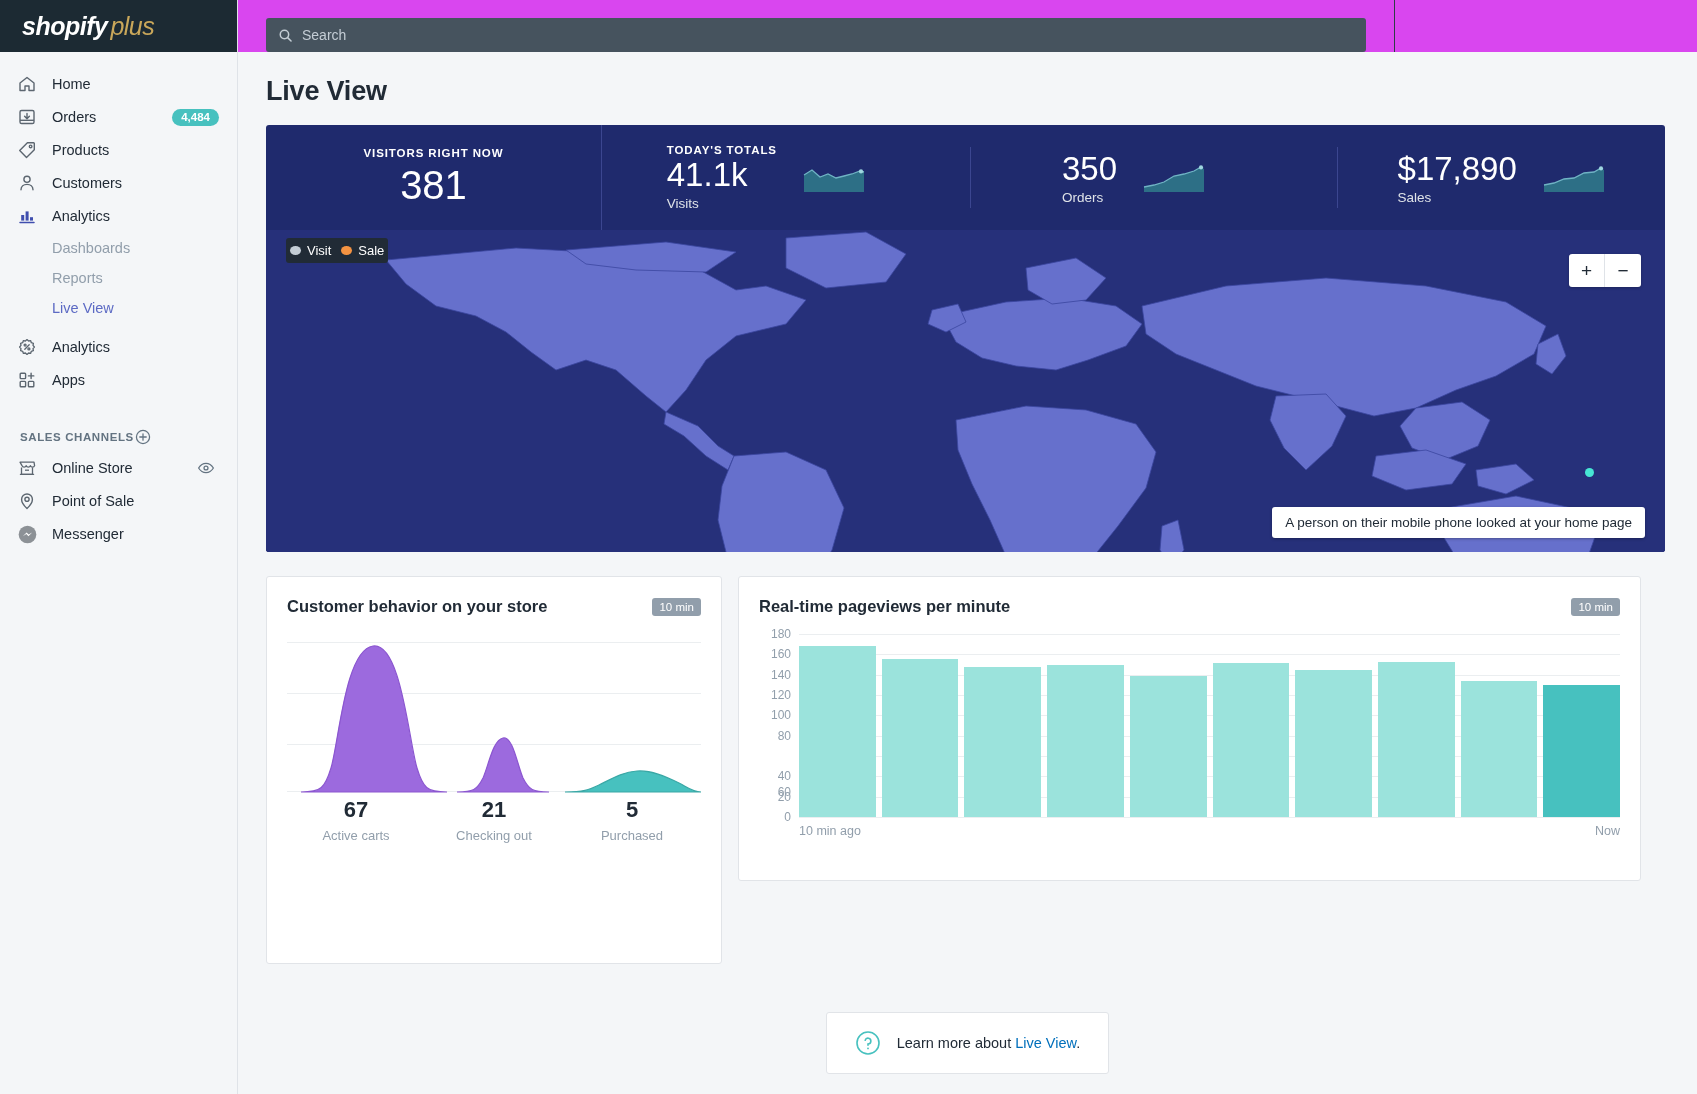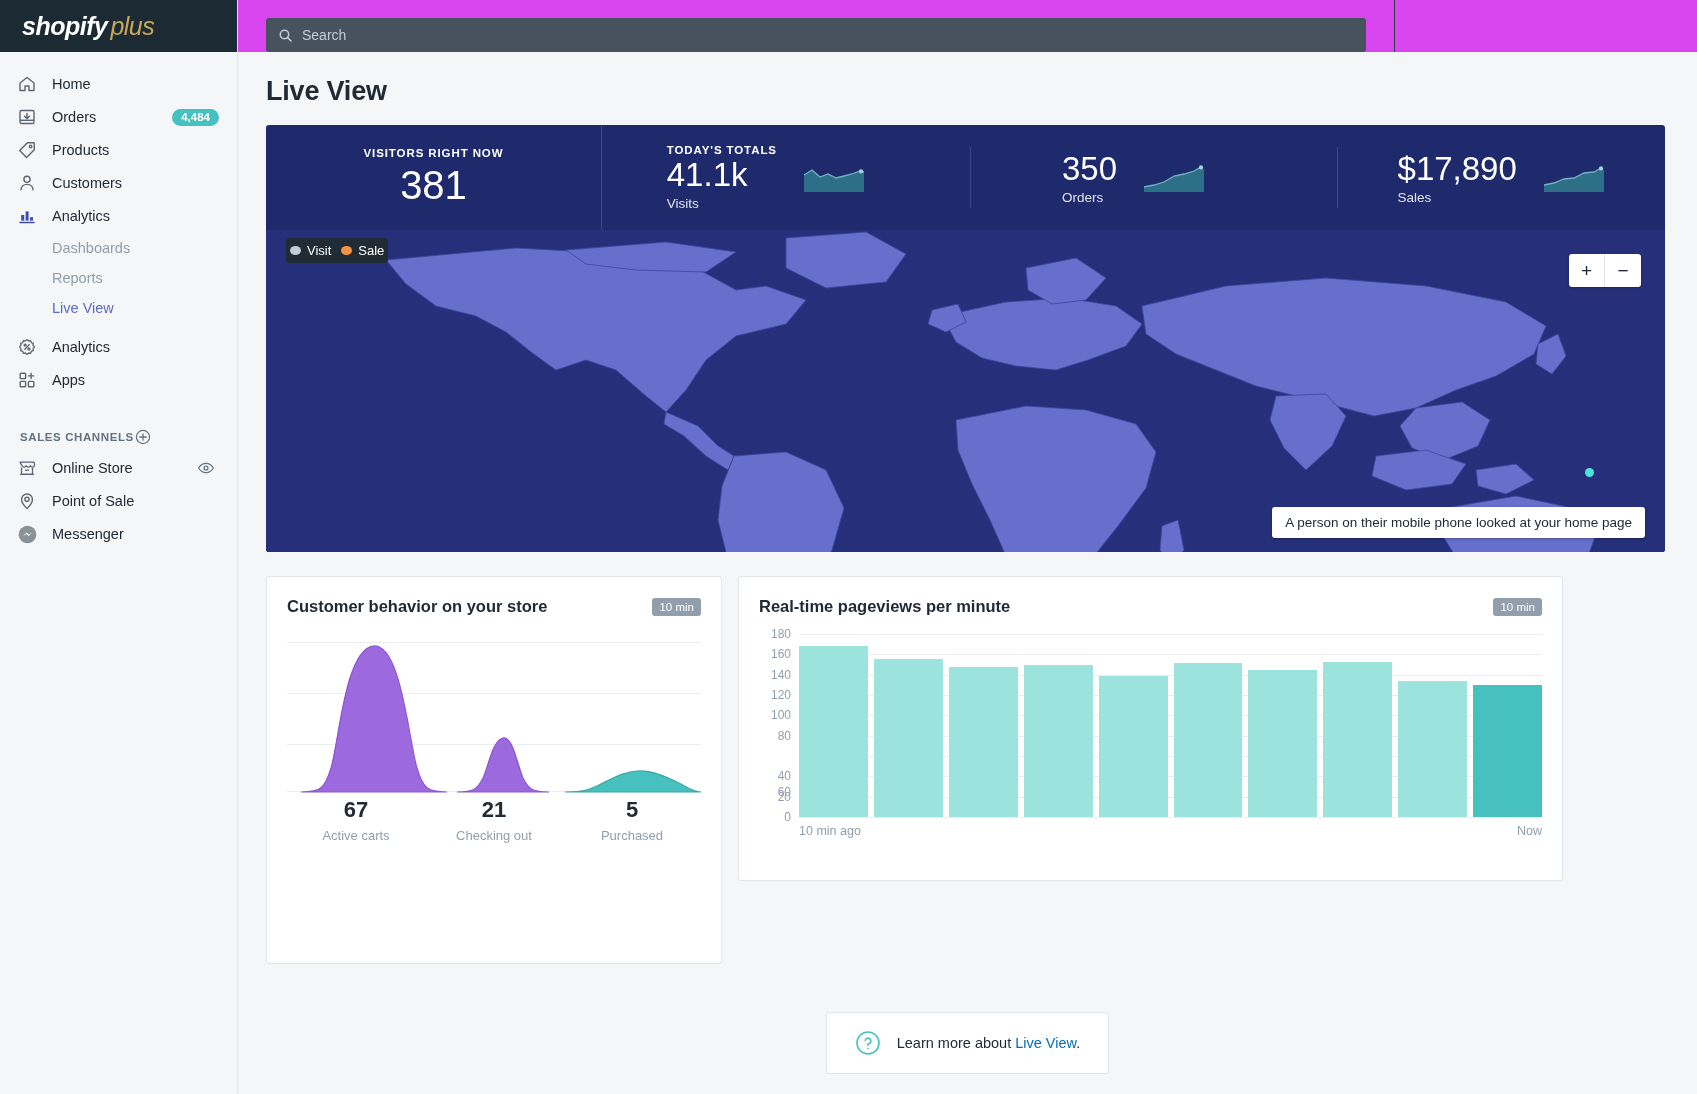--- a/index.html
+++ b/index.html
@@ -122,21 +122,21 @@
   }
   .map-pin { position: absolute; width: 9px; height: 9px; border-radius: 50%; background: #47e6d4; z-index: 3; }
 
   
   .bottom { display: flex; gap: 16px; margin-top: 24px; }
   .card { background: #fff; border: 1px solid #e1e4e8; border-radius: 3px; }
   .card-head { display: flex; align-items: center; justify-content: space-between; padding: 20px 20px 0 20px; }
   .card-title { font-size: 16.5px; font-weight: bold; color: #212b36; }
   .chip { background: #919eab; color: #fff; font-size: 11.5px; border-radius: 3px; padding: 3px 7px; }
   .behavior-card { width: 456px; height: 388px; }
-  .pageviews-card { width: 825px; height: 305px; }
+  .pageviews-card { width: 903px; height: 305px; }
 
   .behavior-chart { position: relative; margin: 22px 20px 0 20px; height: 155px; }
   .behavior-chart .gl { position: absolute; left: 0; right: 0; height: 1px; background: #ebeef0; }
   .behavior-svg { position: absolute; left: 0; top: 0; width: 416px; height: 155px; }
   .behavior-stats { display: flex; margin: 4px 20px 0 20px; }
   .bstat { flex: 1; text-align: center; }
   .bstat .n { font-size: 22px; font-weight: bold; color: #212b36; }
   .bstat .l { font-size: 13px; color: #919eab; margin-top: 5px; }
 
   .pv-chart { position: relative; margin: 18px 20px 0 18px; height: 200px; }

